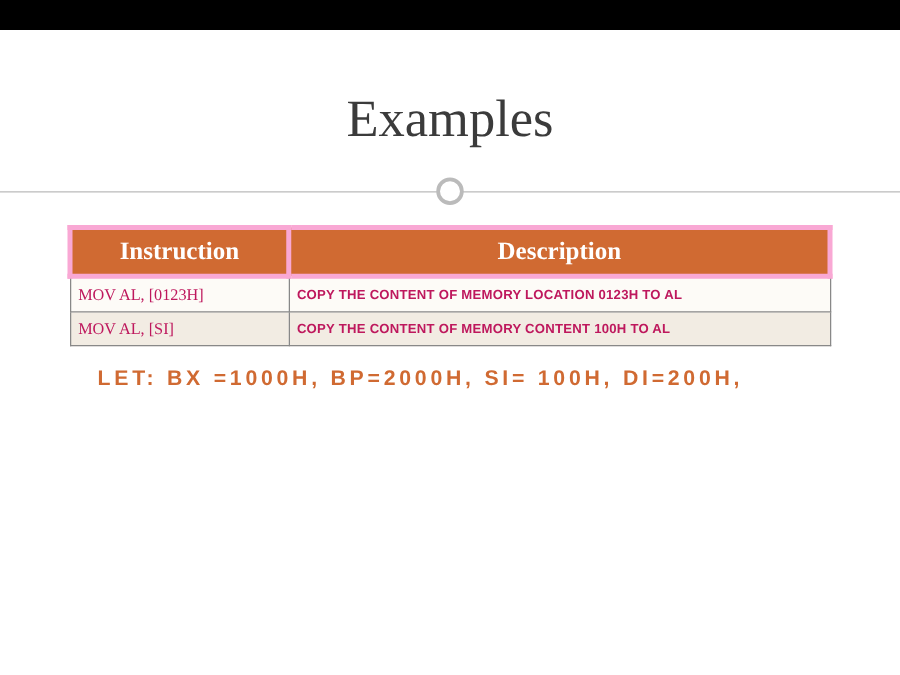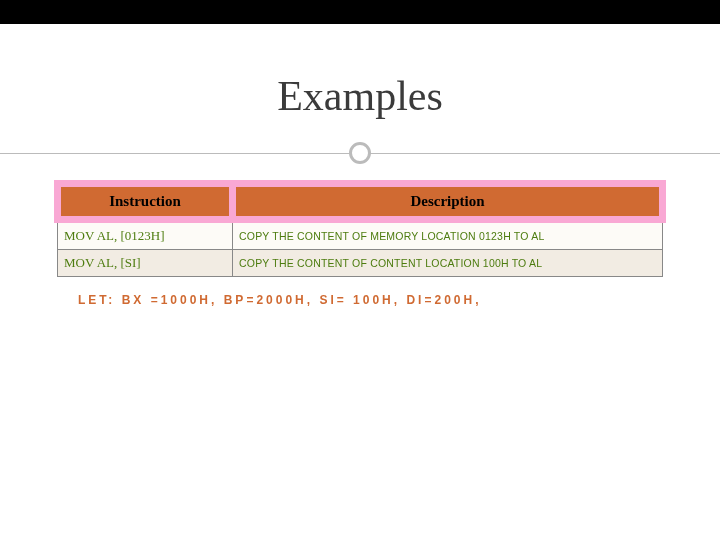--- a/index.html
+++ b/index.html
@@ -51,52 +51,52 @@
     border-radius: 50%;
     background: #fff;
   }
   .table {
     width: 612px;
     margin: 14px auto 0;
     border-collapse: collapse;
   }
   .table th {
     background: #d06a32;
-    color: #000000;
+    color: #ffffff;
     font-weight: bold;
-    font-size: 15px;
+    font-size: 20px;
     padding: 6px 4px;
-    border: 7px solid #f9a8d4;
+    border: 4px solid #f9a8d4;
     font-family: Georgia, serif;
   }
   .table th.col-instr { width: 175px; }
   .table td {
     border: 1px solid #888;
     padding: 5px 6px;
     font-size: 12px;
-    color: #4d7c0f;
+    color: #be185d;
     background: #fdfbf7;
   }
   .table tr:nth-child(even) td { background: #f2ece3; }
   .table td.instr {
     font-family: Georgia, serif;
     font-size: 13px;
   }
   .table td.desc {
     font-family: Arial, sans-serif;
-    font-weight: normal;
+    font-weight: bold;
     font-size: 10.5px;
     letter-spacing: 0.2px;
   }
   .footer-note {
     margin: 16px 0 0 54px;
     color: #d06a32;
     font-family: Arial, sans-serif;
     font-weight: bold;
-    font-size: 12px;
+    font-size: 17px;
     letter-spacing: 3px;
     padding-left: 24px;
   }
 </style>
 </head>
 <body>
 
 <div class="slide">
   <div class="title">Examples</div>
   <div class="title-line-wrap">
@@ -111,19 +111,19 @@
         <th>Description</th>
       </tr>
     </thead>
     <tbody>
       <tr>
         <td class="instr">MOV AL, [0123H]</td>
         <td class="desc">COPY THE CONTENT OF MEMORY LOCATION 0123H TO AL</td>
       </tr>
       <tr>
         <td class="instr">MOV AL, [SI]</td>
-        <td class="desc">COPY THE CONTENT OF CONTENT LOCATION 100H TO AL</td>
+        <td class="desc">COPY THE CONTENT OF MEMORY CONTENT 100H TO AL</td>
       </tr>
     </tbody>
   </table>
 
   <div class="footer-note">LET: BX =1000H, BP=2000H, SI= 100H, DI=200H,</div>
 </div>
 
 </body></html>

